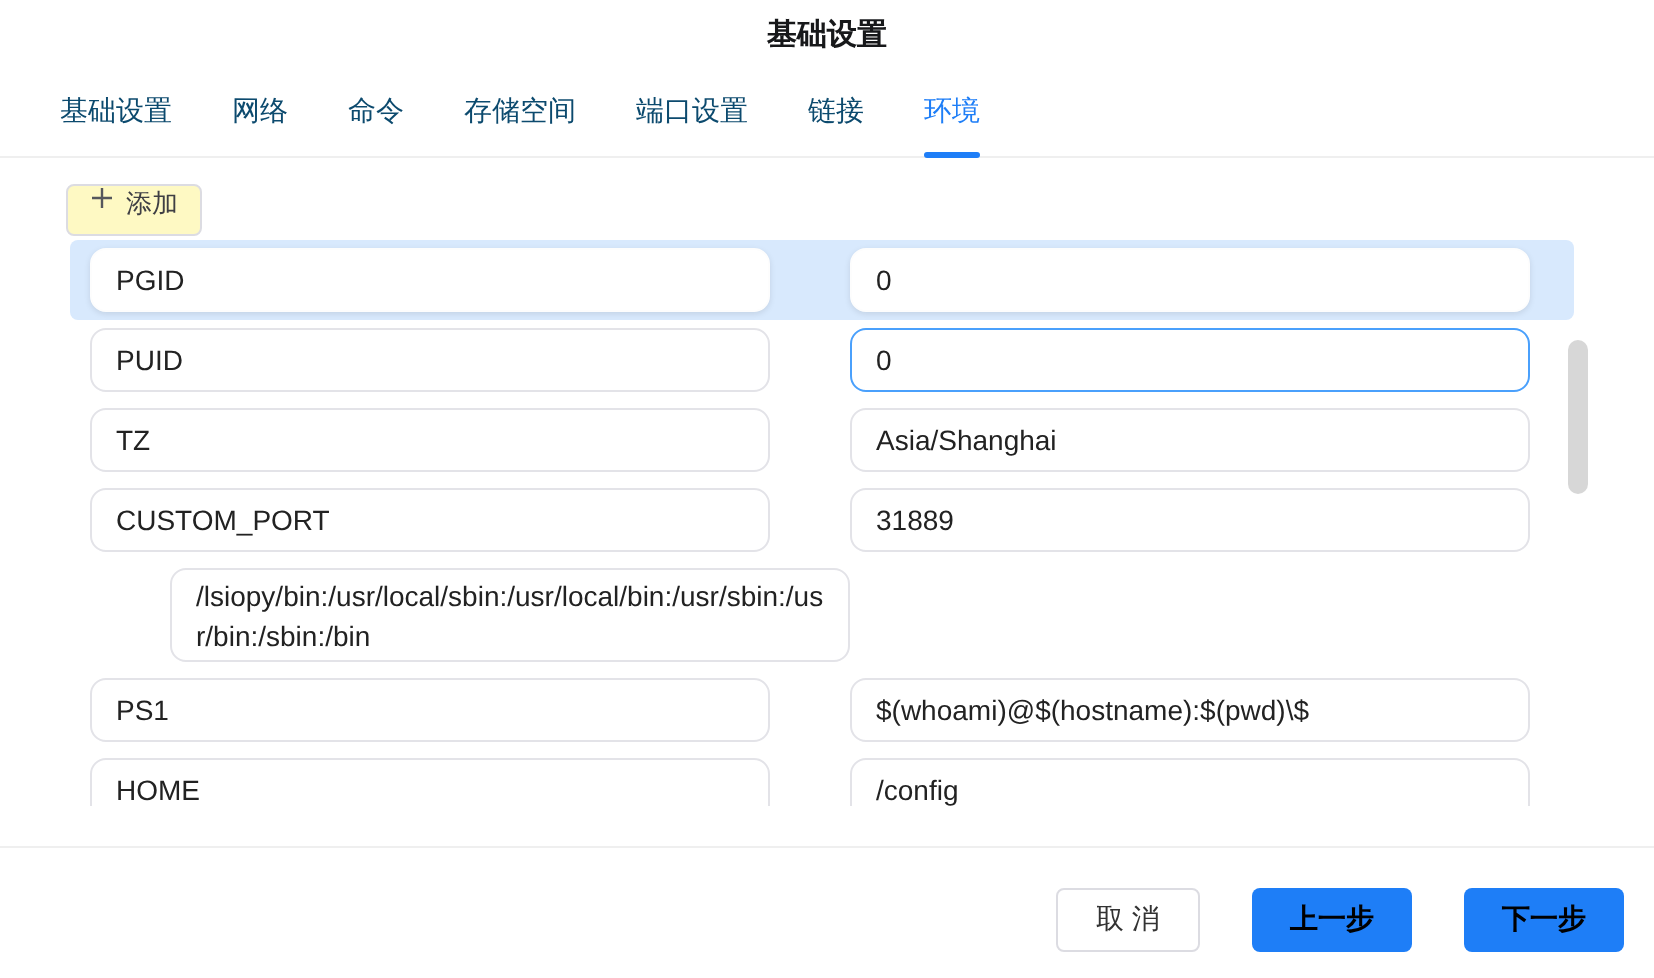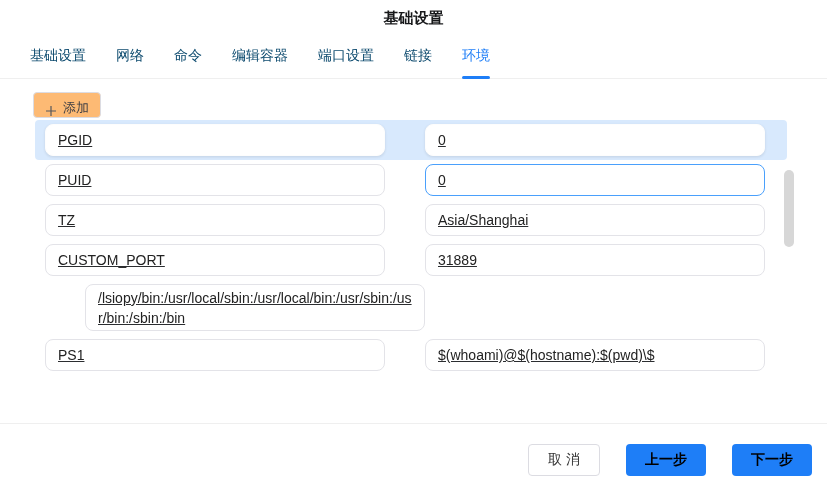--- a/index.html
+++ b/index.html
@@ -27,30 +27,30 @@
   .tab{
     font-size:14px;color:#0c4a6e;padding:6px 0 13px;position:relative;cursor:pointer;white-space:nowrap;
   }
   .tab.active{color:var(--primary);}
   .tab.active::after{
     content:"";position:absolute;left:50%;transform:translateX(-50%);
     bottom:-1px;width:28px;height:3px;background:var(--primary);border-radius:2px;
   }
   .toolbar{display:flex;gap:14px;margin:13px 0 0 33px;}
   .tool-btn{
-    display:inline-flex;align-items:flex-end;gap:6px;height:26px;padding:0 11px;
-    background:#fdba74;border:1px solid var(--btn-border);border-radius:4px;
+    display:inline-flex;align-items:flex-start;gap:6px;height:26px;padding:0 11px;
+    background:#fef9c3;border:1px solid var(--btn-border);border-radius:4px;
     font-size:13px;color:#3f3f44;cursor:pointer;font-family:inherit;
   }
   .tool-btn .glyph{display:inline-flex;align-items:center;color:#55575c;}
   .env-list{
     position:relative;margin:2px 0 0 35px;width:752px;height:283px;overflow:hidden;
   }
   .env-row{
-    display:flex;align-items:flex-start;padding:4px 22px 4px 10px;border-radius:4px;text-decoration:underline;
+    display:flex;align-items:flex-start;padding:4px 22px 4px 10px;border-radius:4px;
   }
   .env-row.selected{background:var(--row-highlight);}
   .env-input{
     width:340px;height:32px;padding:0 12px;border:1px solid var(--input-border);
     border-radius:8px;background:#fff;font-size:14px;color:#222;outline:none;
     font-family:"Liberation Sans", sans-serif;
   }
   .env-input.value{margin-left:40px;}
   .env-row.selected .env-input{
     border-color:#fdfdfd;box-shadow:0 1px 3px rgba(0,0,0,.10);
@@ -79,21 +79,21 @@
 </style>
 </head>
 <body>
 
 <div class="dialog-title">基础设置</div>
 
 <div class="tab-bar">
     <div class="tab">基础设置</div>
     <div class="tab">网络</div>
     <div class="tab">命令</div>
-    <div class="tab">编辑容器</div>
+    <div class="tab">存储空间</div>
     <div class="tab">端口设置</div>
     <div class="tab">链接</div>
     <div class="tab active">环境</div>
   </div>
 
 <div class="toolbar">
   <button class="tool-btn">
     <span class="glyph">
       <svg width="12" height="12" viewBox="0 0 12 12">
           <path d="M6 1v10M1 6h10" stroke="#55575c" stroke-width="1.2" fill="none"></path>
@@ -120,20 +120,24 @@
       <input class="env-input key" value="CUSTOM_PORT" style="">
       <input class="env-input value" value="31889" style="">
     </div>
     <div class="env-row">
       <textarea class="env-input value multiline" style="">/lsiopy/bin:/usr/local/sbin:/usr/local/bin:/usr/sbin:/usr/bin:/sbin:/bin</textarea>
     </div>
     <div class="env-row">
       <input class="env-input key" value="PS1" style="">
       <input class="env-input value" value="$(whoami)@$(hostname):$(pwd)\$" style="">
     </div>
+    <div class="env-row">
+      <input class="env-input key" value="HOME" style="">
+      <input class="env-input value" value="/config" style="">
+    </div>
   </div>
 
 <div class="scrollbar-thumb"></div>
 
 <div class="footer-divider"></div>
 
 <div class="footer">
   <button class="btn btn-cancel">取 消</button>
   <button class="btn btn-primary">上一步</button>
   <button class="btn btn-primary">下一步</button>

